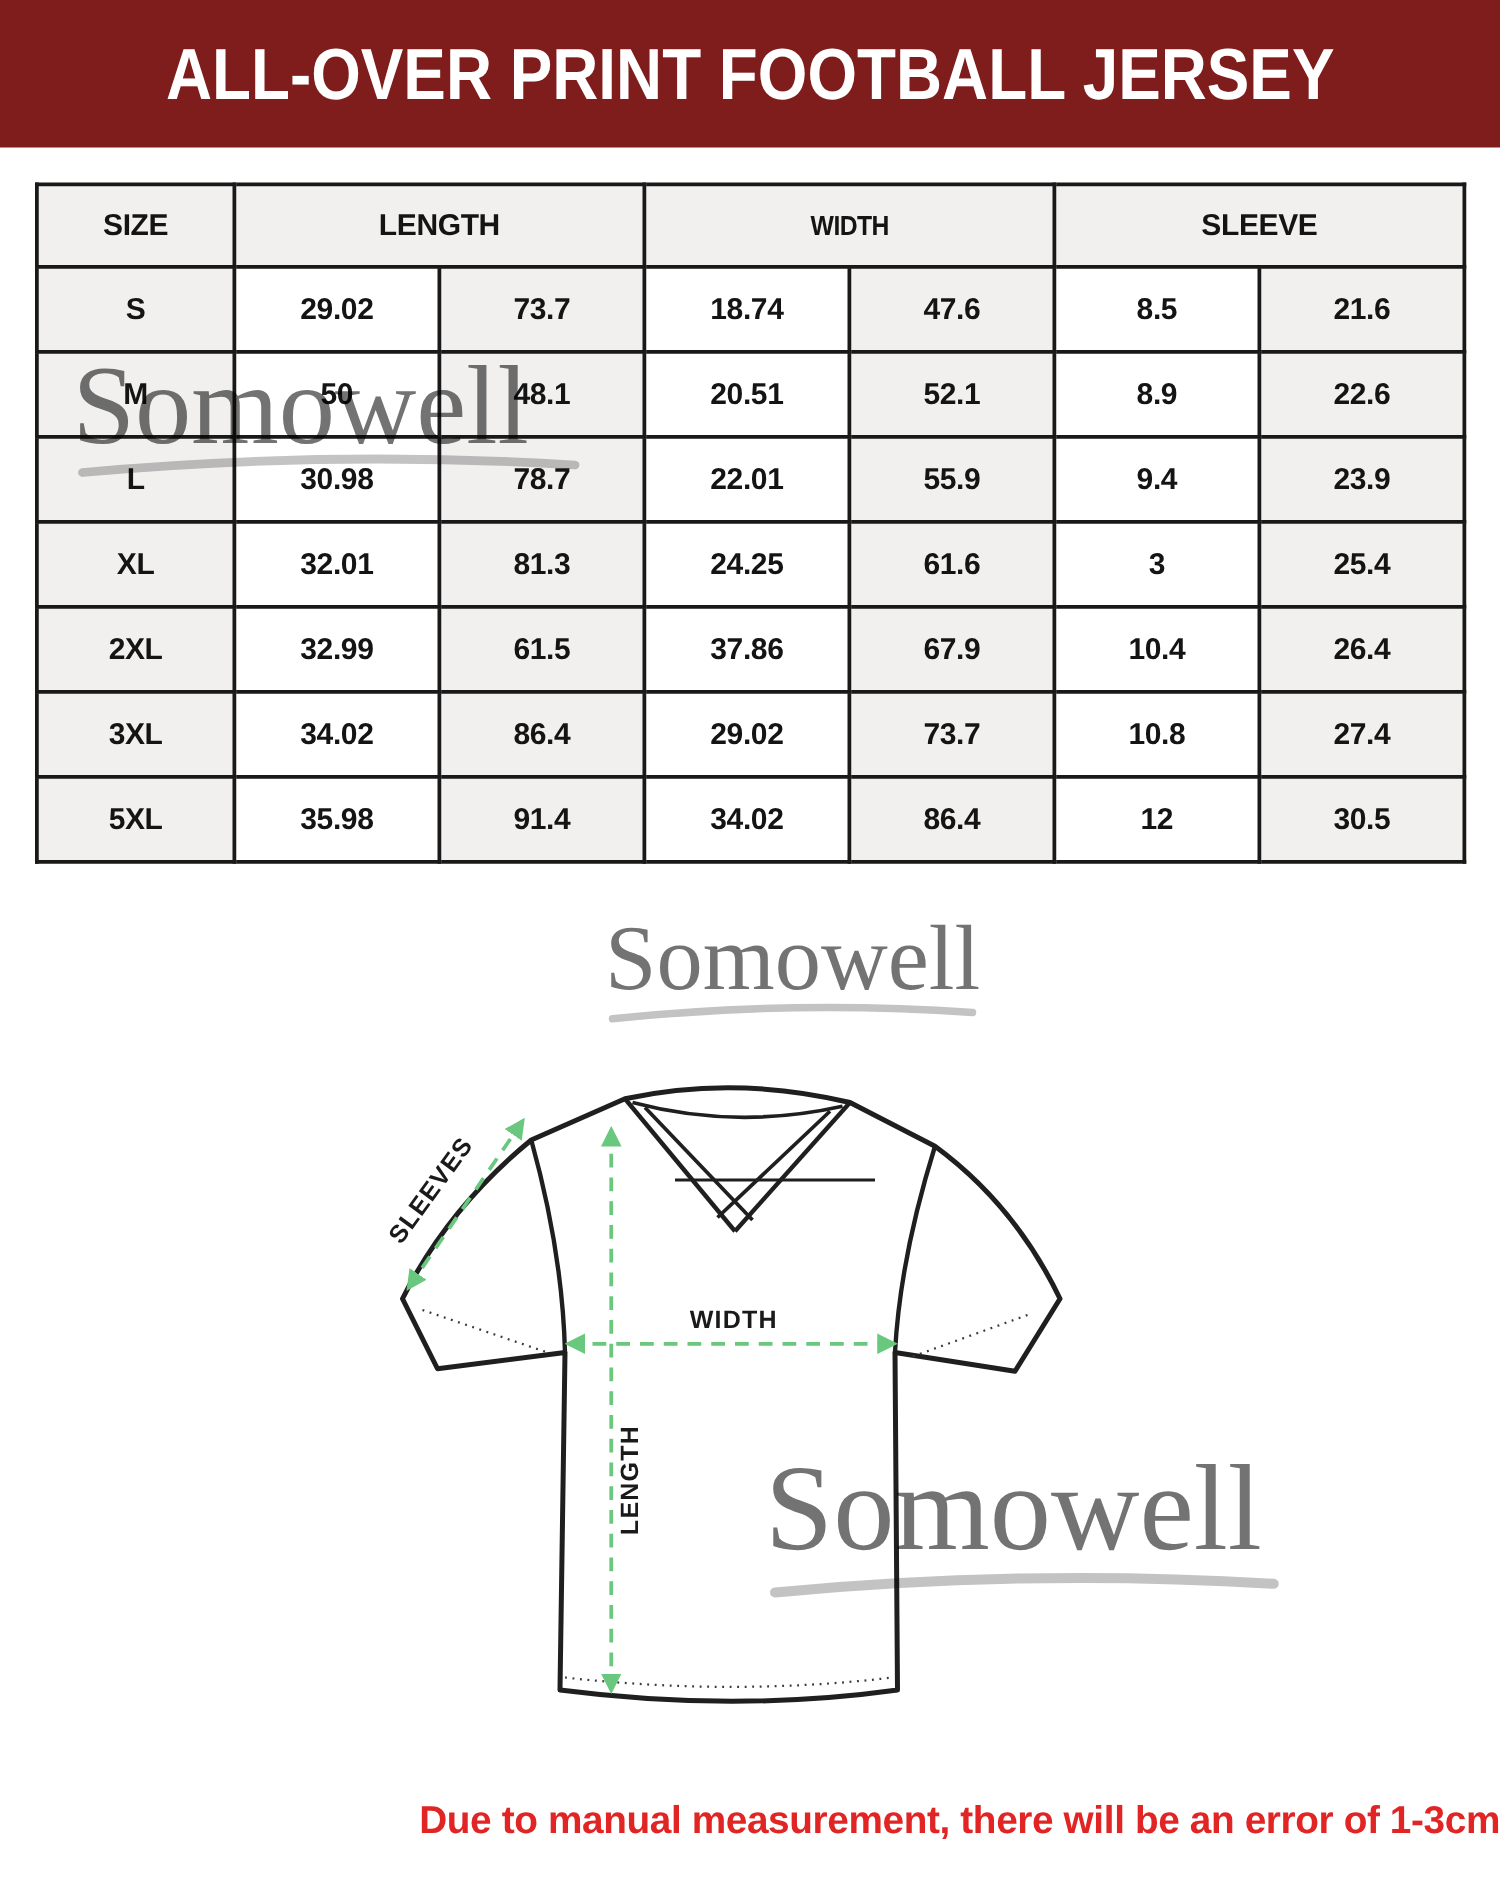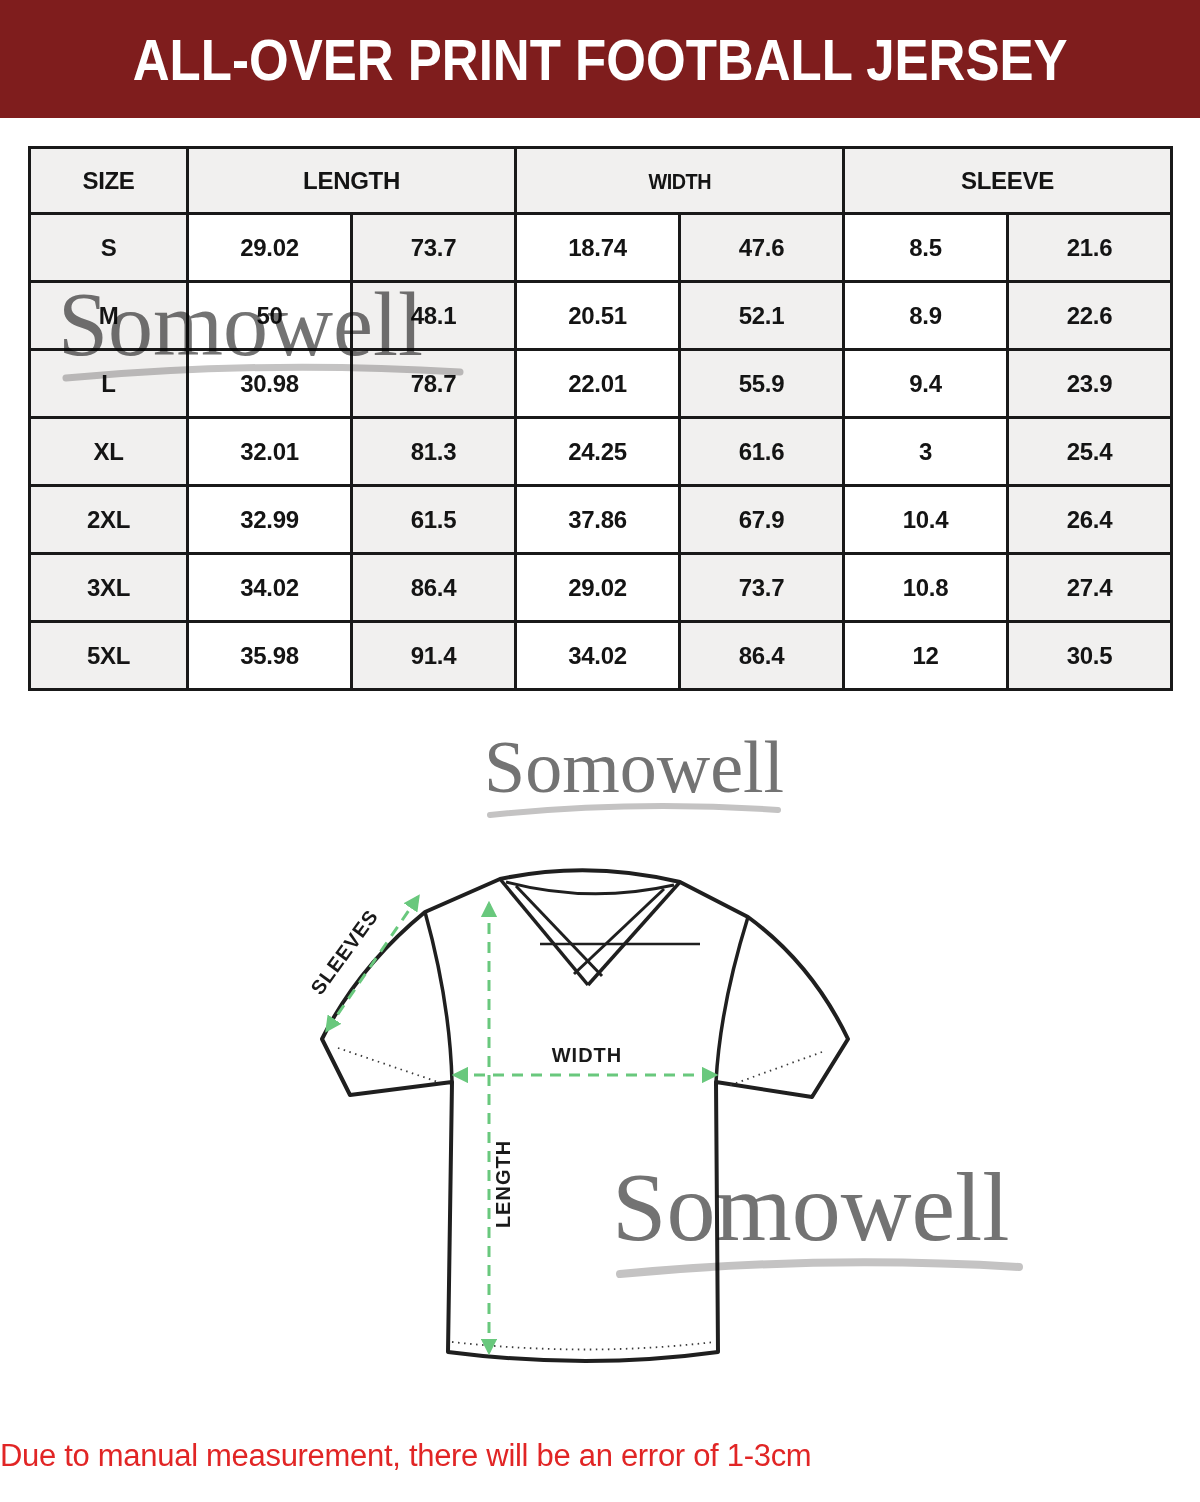--- a/index.html
+++ b/index.html
@@ -40,22 +40,22 @@
   .jersey .outline { fill:#ffffff; stroke:#1f1f1f; stroke-width:4; stroke-linejoin:round; }
   .jersey .seam   { fill:none; stroke:#1f1f1f; stroke-width:3.5; }
   .jersey .collar { fill:none; stroke:#1f1f1f; stroke-width:3; }
   .jersey .chord  { fill:none; stroke:#1f1f1f; stroke-width:2.5; }
   .jersey .stitch { fill:none; stroke:#3a3a3a; stroke-width:1.8; stroke-dasharray:1.5 4.5; }
   .jersey .arrow  { fill:none; stroke:#69c87d; stroke-width:3; stroke-dasharray:11 8; }
   .jersey text { font-family:"Liberation Sans", sans-serif; font-weight:bold;
                  font-size:20px; fill:#1a1a1a; letter-spacing:1px; }
 
   
-  .footnote { position:absolute; left:0; top:1438px; width:1200px; text-align:left;
-              color:#e12525; font-weight:normal; font-size:31px; letter-spacing:-0.3px; }
+  .footnote { position:absolute; left:0; top:1438px; width:1200px; text-align:right;
+              color:#e12525; font-weight:bold; font-size:31px; letter-spacing:-0.3px; }
 </style>
 </head>
 <body>
 
 <div class="page">
 
   <header class="banner">
     <span class="banner-title">ALL-OVER PRINT FOOTBALL JERSEY</span>
   </header>
 

